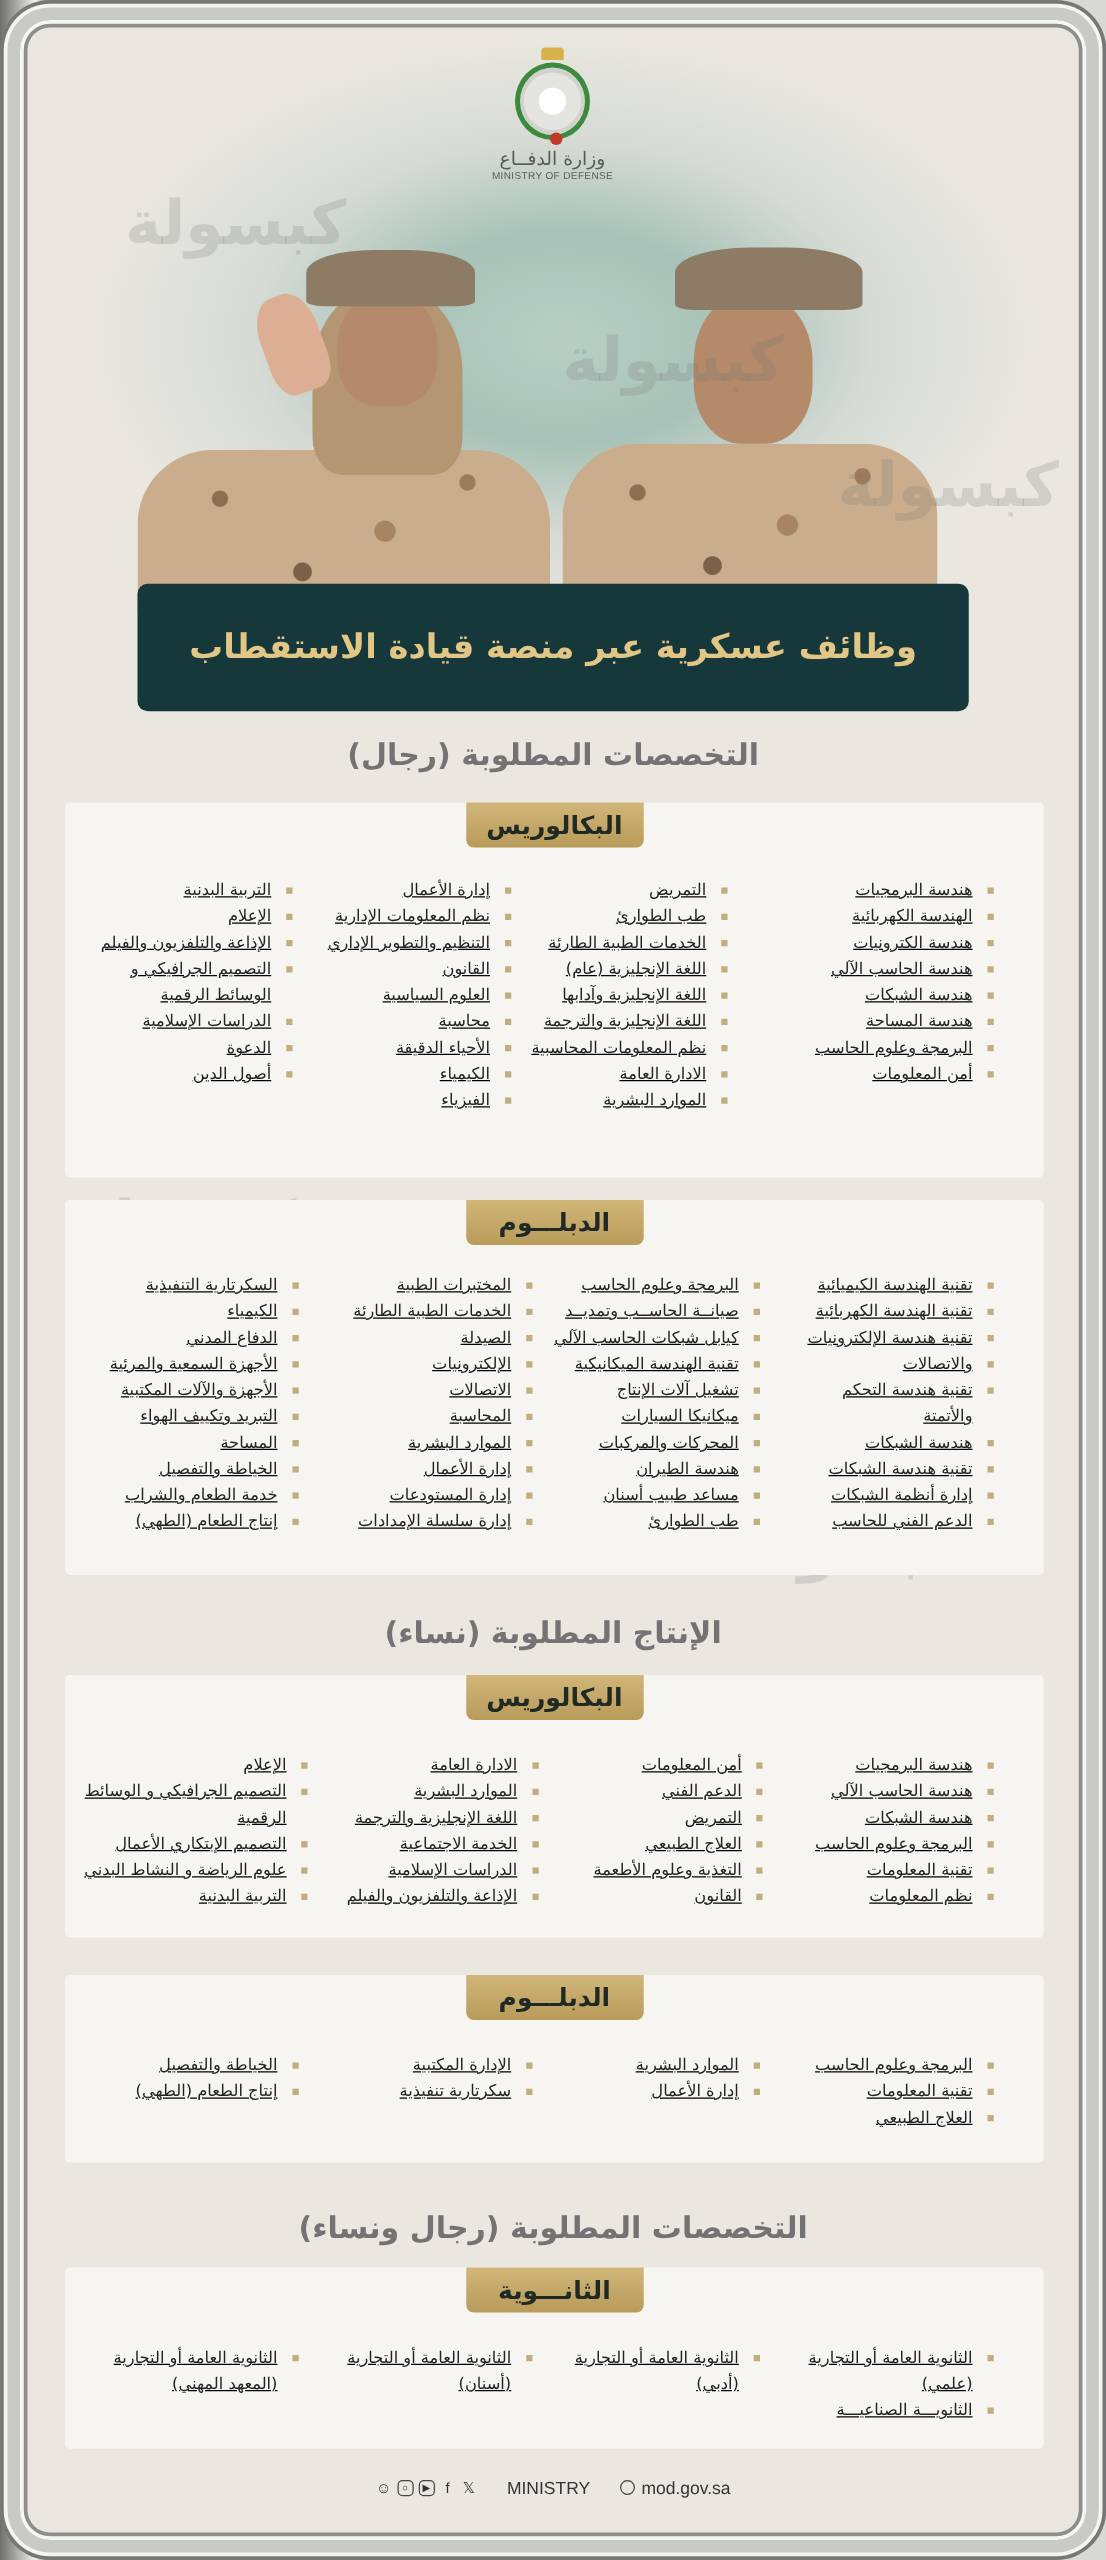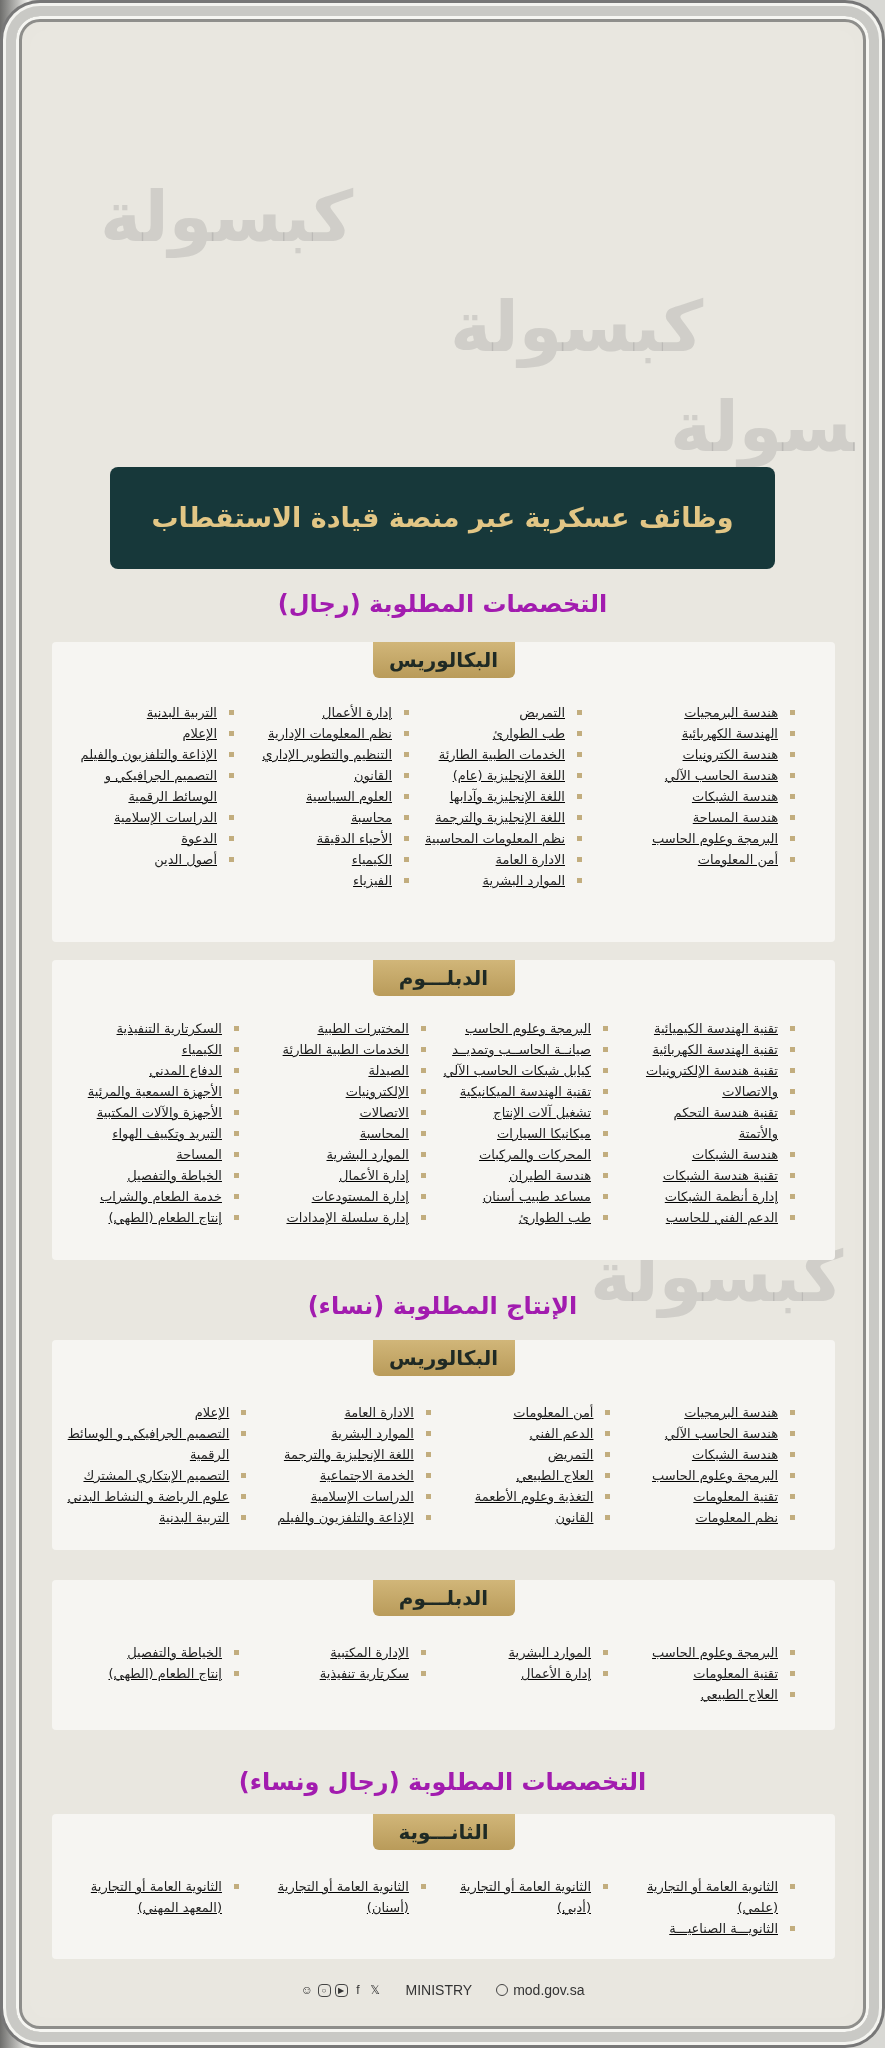--- a/index.html
+++ b/index.html
@@ -69,35 +69,35 @@
   .w-soldier .hijab { position: absolute; left: 140px; top: 50px; width: 120px; height: 150px; background: #b59673; border-radius: 45% 45% 20% 20%; }
   .w-soldier .face { left: 160px; top: 55px; width: 80px; height: 90px; }
   .w-soldier .cap { left: 135px; top: 20px; width: 135px; height: 45px; }
   .w-soldier .hand { position: absolute; left: 100px; top: 55px; width: 48px; height: 80px; background: #dcae93; border-radius: 40% 40% 30% 30%; transform: rotate(-20deg); }
   .m-soldier { left: 420px; width: 300px; height: 300px; }
   .m-soldier .body { left: 0; top: 175px; width: 300px; height: 130px; }
   .m-soldier .face { left: 105px; top: 55px; width: 95px; height: 120px; }
   .m-soldier .cap { left: 90px; top: 18px; width: 150px; height: 50px; }
 
   .watermark {
-    position: absolute; color: rgba(120,120,120,0.22); font-size: 70px; font-weight: bold; pointer-events: none;
-    transform: rotate(0deg); white-space: nowrap; margin-top: 26px;
+    position: absolute; color: rgba(120,120,120,0.22); font-size: 49px; font-weight: bold; pointer-events: none;
+    transform: rotate(0deg); white-space: nowrap;
   }
 
   
   .banner {
     position: absolute; left: 80px; top: 437px; width: 665px; height: 102px;
     background: #17383a; border-radius: 8px;
     display: flex; flex-direction: column; align-items: center; justify-content: center;
     color: #e2c685; font-size: 27px; font-weight: bold; line-height: 1.35;
   }
 
   .section-title {
     position: absolute; left: 0; width: 825px; text-align: center;
-    font-size: 24px; font-weight: bold; color: #a21caf;
+    font-size: 24px; font-weight: bold; color: #737373;
   }
 
   .card {
     position: absolute; left: 22px; width: 783px; background: #f6f5f2; border-radius: 4px;
   }
   .pill {
     position: absolute; left: 50%; transform: translateX(-50%); top: 0;
     background: linear-gradient(180deg, #d1b679, #b99b5a);
     color: #1f2a24; font-size: 20px; font-weight: bold;
     border-radius: 0 0 6px 6px; padding: 6px 0; width: 142px; text-align: center;
@@ -125,20 +125,43 @@
   .footer .ic.plain { border: none; font-size: 12px; }
   .footer .globe { width: 12px; height: 12px; border: 1.2px solid #444; border-radius: 50%; display: inline-block; margin-right: 5px; vertical-align: -1px; }
 </style>
 </head>
 <body>
 
 <div class="frame">
   <div class="frame-outer"></div>
   <div class="canvas">
 
+    <div class="hero">
+      <div class="logo">
+        <div class="crown"></div>
+        <div class="emblem">
+          <div class="ribbon"></div>
+        </div>
+        <div class="ar">وزارة الدفــاع</div>
+        <div class="en">MINISTRY OF DEFENSE</div>
+      </div>
+
+      <div class="soldier w-soldier">
+        <div class="body"></div>
+        <div class="hijab"></div>
+        <div class="face"></div>
+        <div class="cap"></div>
+        <div class="hand"></div>
+      </div>
+      <div class="soldier m-soldier">
+        <div class="body"></div>
+        <div class="face"></div>
+        <div class="cap"></div>
+      </div>
+    </div>
 
     <div class="watermark" style="left:70px;top:120px;">كبسولة</div>
     <div class="watermark" style="left:420px;top:230px;">كبسولة</div>
     <div class="watermark" style="left:640px;top:330px;">كبسولة</div>
     <div class="watermark" style="left:30px;top:920px;">كبسولة</div>
     <div class="watermark" style="left:560px;top:1180px;">كبسولة</div>
     <div class="watermark" style="left:80px;top:1550px;">كبسولة</div>
     <div class="watermark" style="left:450px;top:1820px;">كبسولة</div>
 
     <div class="banner">
@@ -562,21 +585,21 @@
             <div class="item">
               <span class="bullet"></span>
               <span class="txt">التصميم الجرافيكي و الوسائط</span>
             </div>
             <div class="item cont">
               <span class="bullet"></span>
               <span class="txt">الرقمية</span>
             </div>
             <div class="item">
               <span class="bullet"></span>
-              <span class="txt">التصميم الإبتكاري المشترك</span>
+              <span class="txt">التصميم الإبتكاري الأعمال</span>
             </div>
             <div class="item">
               <span class="bullet"></span>
               <span class="txt">علوم الرياضة و النشاط البدني</span>
             </div>
             <div class="item">
               <span class="bullet"></span>
               <span class="txt">التربية البدنية</span>
             </div>
           </div>

